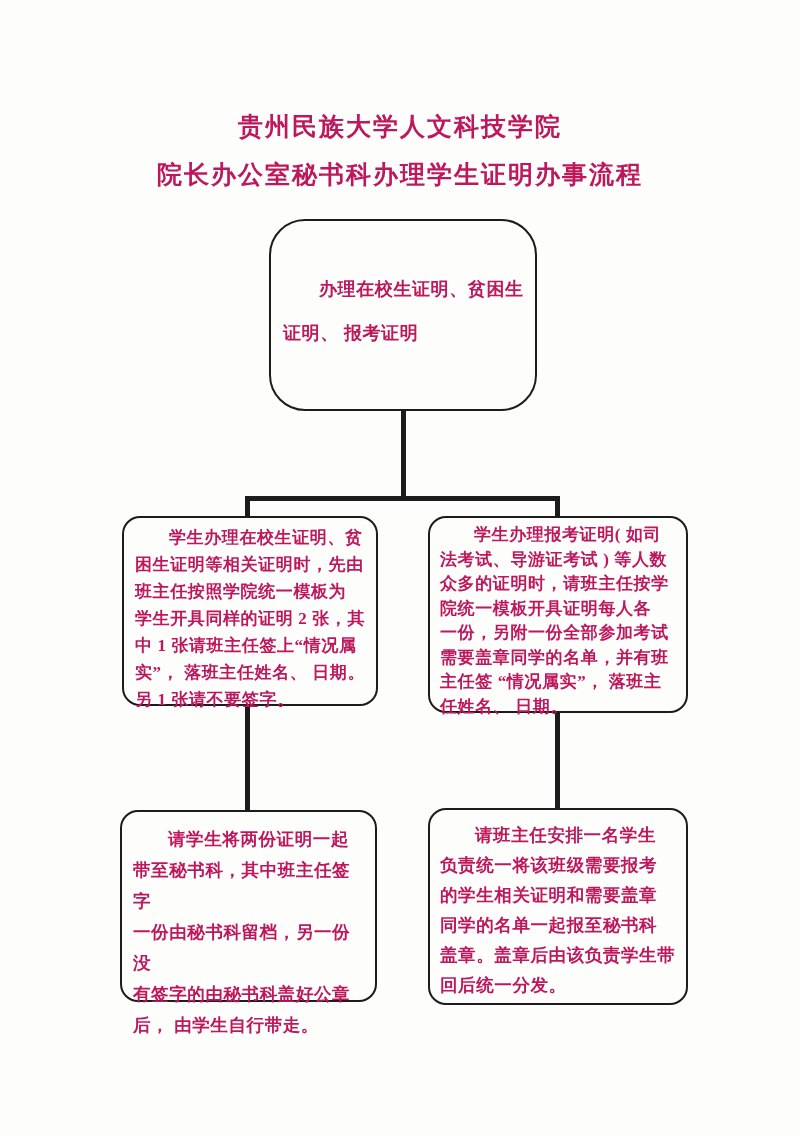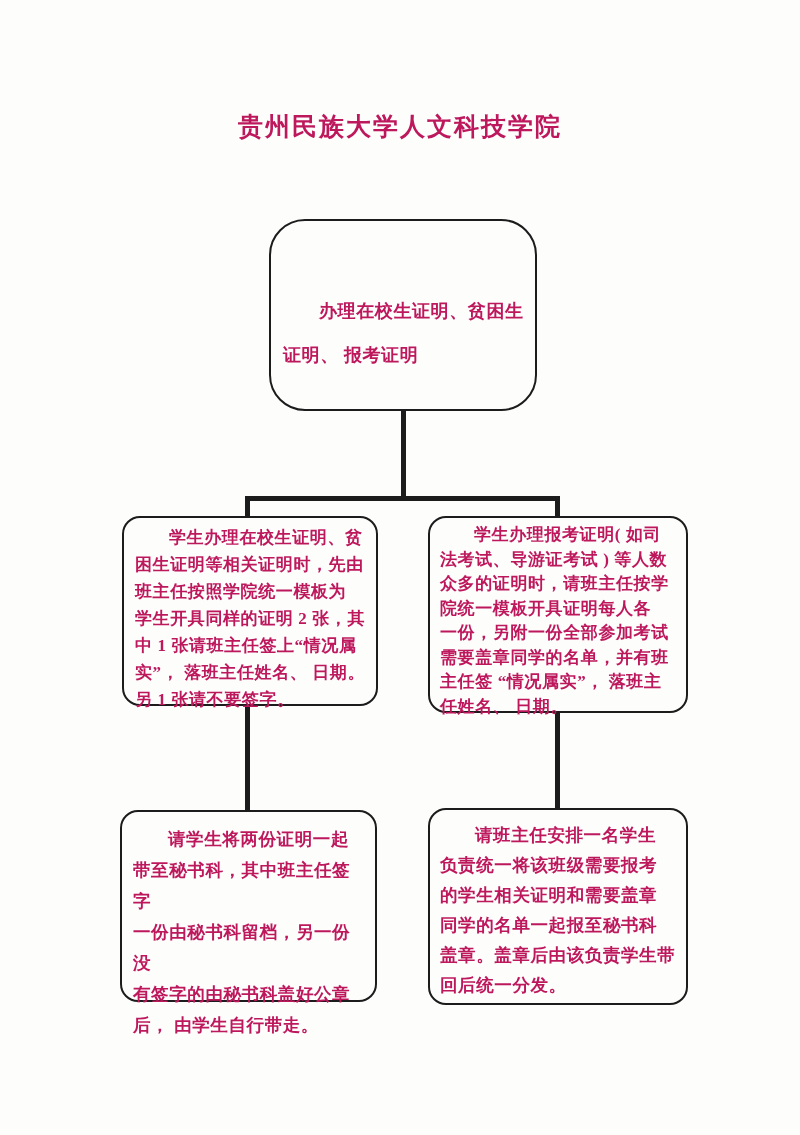--- a/index.html
+++ b/index.html
@@ -30,21 +30,21 @@
     box-sizing:border-box;
     background:#fdfdfc;
   }
   .fbox-text{
     white-space:pre-line;
     text-indent:2em;
     font-weight:600;
     letter-spacing:0.6px;
   }
   #box-start{left:269px;top:219px;width:268px;height:192px;border-radius:36px;}
-  #box-start .fbox-text{padding:68px 9px 0 12px;font-size:18px;line-height:44px;}
+  #box-start .fbox-text{padding:46px 9px 0 12px;font-size:18px;line-height:44px;}
   #box-left-step1{left:122px;top:516px;width:256px;height:190px;}
   #box-left-step1 .fbox-text{padding:6px 8px 0 11px;font-size:17px;line-height:27px;}
   #box-right-step1{left:428px;top:516px;width:260px;height:197px;}
   #box-right-step1 .fbox-text{padding:5px 8px 0 10px;font-size:17px;line-height:24.5px;}
   #box-left-step2{left:120px;top:810px;width:257px;height:192px;}
   #box-left-step2 .fbox-text{padding:12px 8px 0 11px;font-size:17.5px;line-height:31px;}
   #box-right-step2{left:428px;top:808px;width:260px;height:197px;}
   #box-right-step2 .fbox-text{padding:10px 4px 0 10px;font-size:17.5px;line-height:30px;}
   .conn{position:absolute;background:#1c1c1c;}
   #conn-start-v{left:401px;top:410px;width:5px;height:89px;}
@@ -54,20 +54,21 @@
   #conn-left-v{left:245px;top:704px;width:5px;height:108px;}
   #conn-right-v{left:555px;top:711px;width:5px;height:99px;}
 </style>
 </head>
 <body>
 
 <div id="page">
 
   <div class="title-line" id="title-line1">贵州民族大学人文科技学院</div>
 
+  <div class="title-line" id="title-line2">院长办公室秘书科办理学生证明办事流程</div>
 
   <div class="conn" id="conn-start-v"></div>
   <div class="conn" id="conn-branch-h"></div>
   <div class="conn" id="conn-drop-left"></div>
   <div class="conn" id="conn-drop-right"></div>
   <div class="conn" id="conn-left-v"></div>
   <div class="conn" id="conn-right-v"></div>
 
   <div class="fbox" id="box-start">
     <div class="fbox-text">办理在校生证明、贫困生

